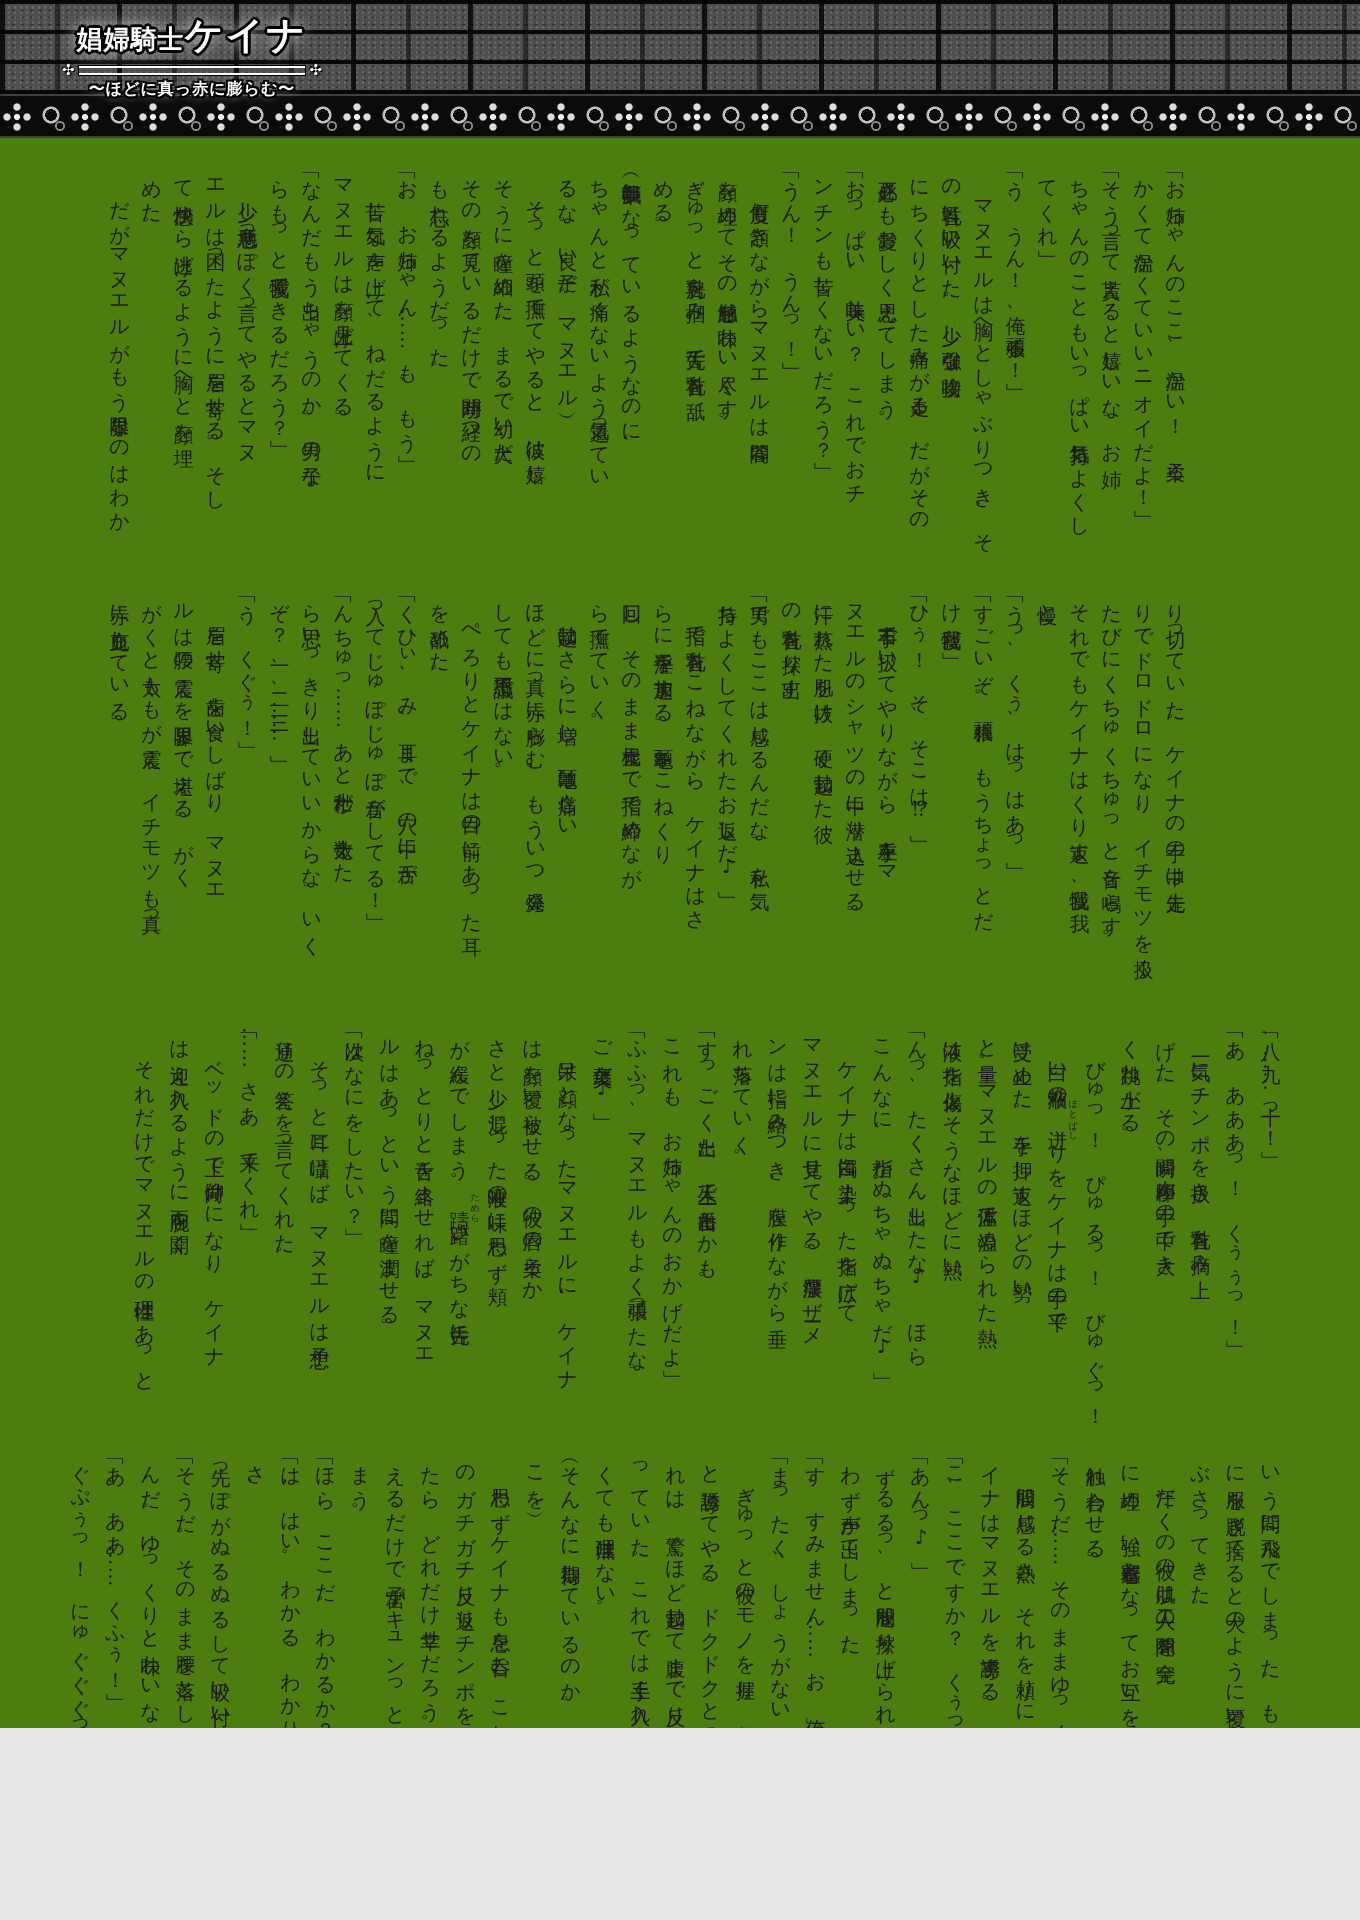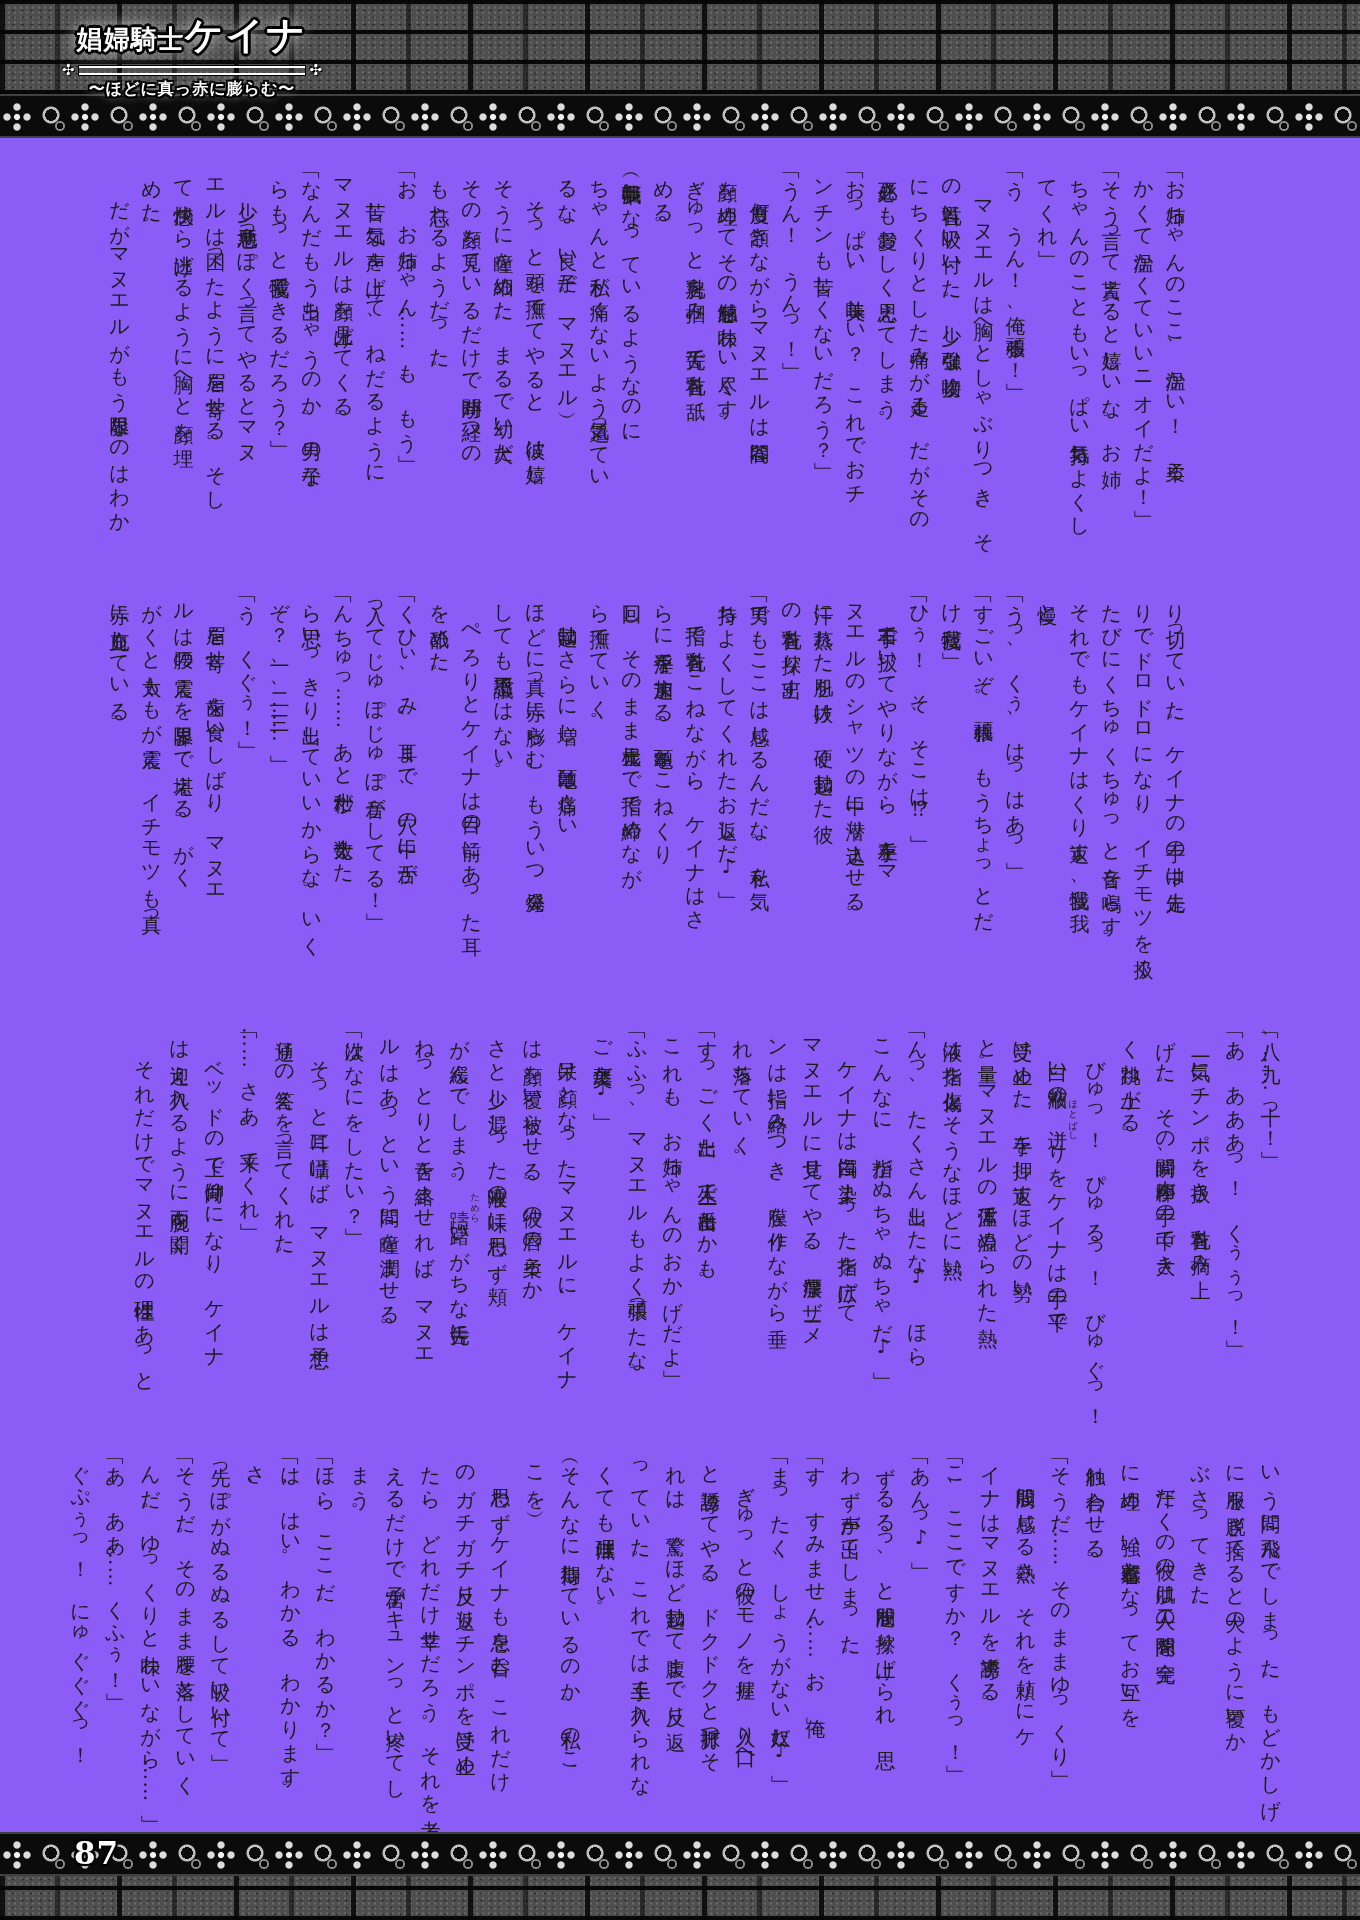--- a/index.html
+++ b/index.html
@@ -1,16 +1,16 @@
 <!DOCTYPE html>
 <html lang="ja"><head>
 <meta charset="utf-8">
 <style>
   html,body{margin:0;padding:0;background:#e9e9e9;}
-  .page{position:relative;width:1360px;height:1920px;background:#8b5cf6;overflow:hidden;
+  .page{position:relative;width:1360px;height:1728px;background:#4d7c0f;overflow:hidden;
         font-family:"DejaVu Serif","Liberation Serif",serif;}
 
   
   .brick{
     background-color:#4e4e4e;
     background-image:
       repeating-linear-gradient(0deg, rgba(5,5,5,.96) 0 4px, rgba(0,0,0,0) 4px 30px),
       repeating-linear-gradient(90deg, rgba(5,5,5,.85) 0 5px, rgba(0,0,0,0) 5px 117px),
       repeating-linear-gradient(90deg, rgba(0,0,0,0) 0 55px, rgba(10,10,10,.55) 55px 60px, rgba(0,0,0,0) 60px 117px),
       radial-gradient(rgba(255,255,255,.17) 1px, rgba(0,0,0,0) 1.6px),

